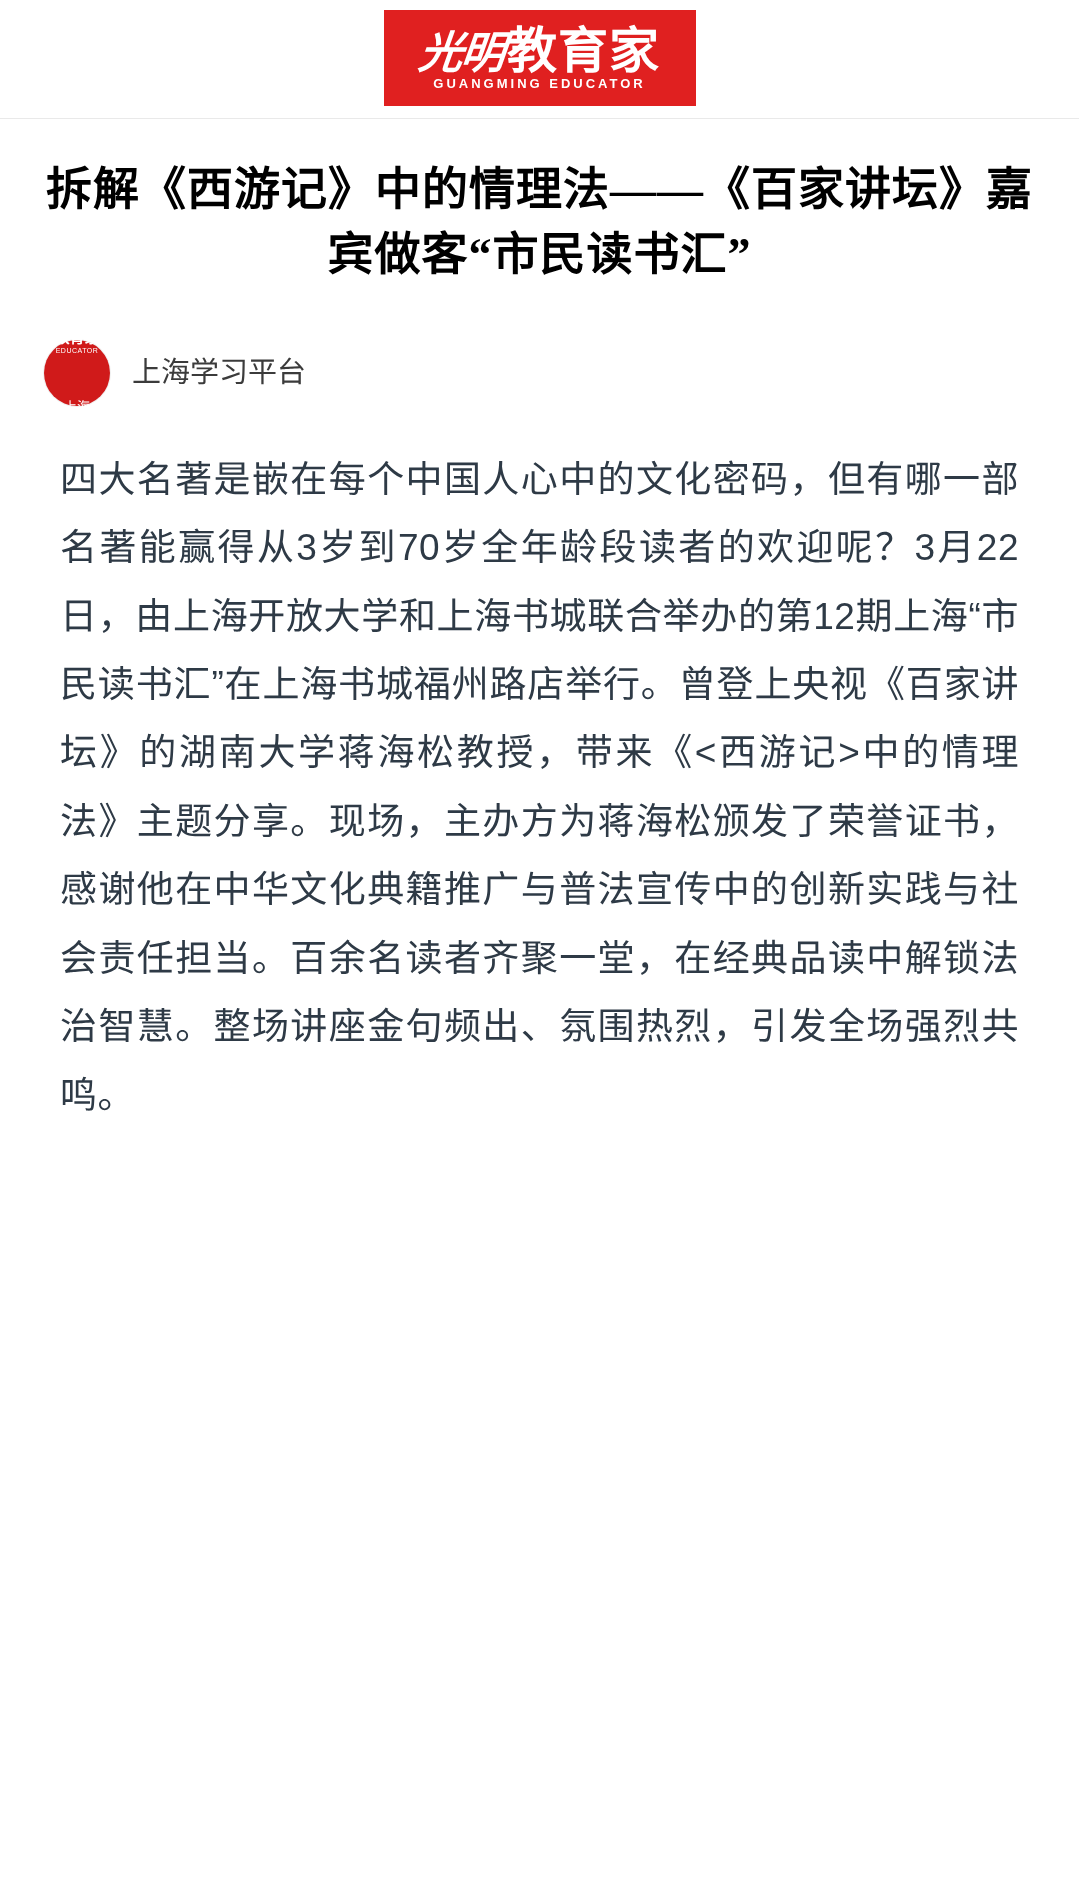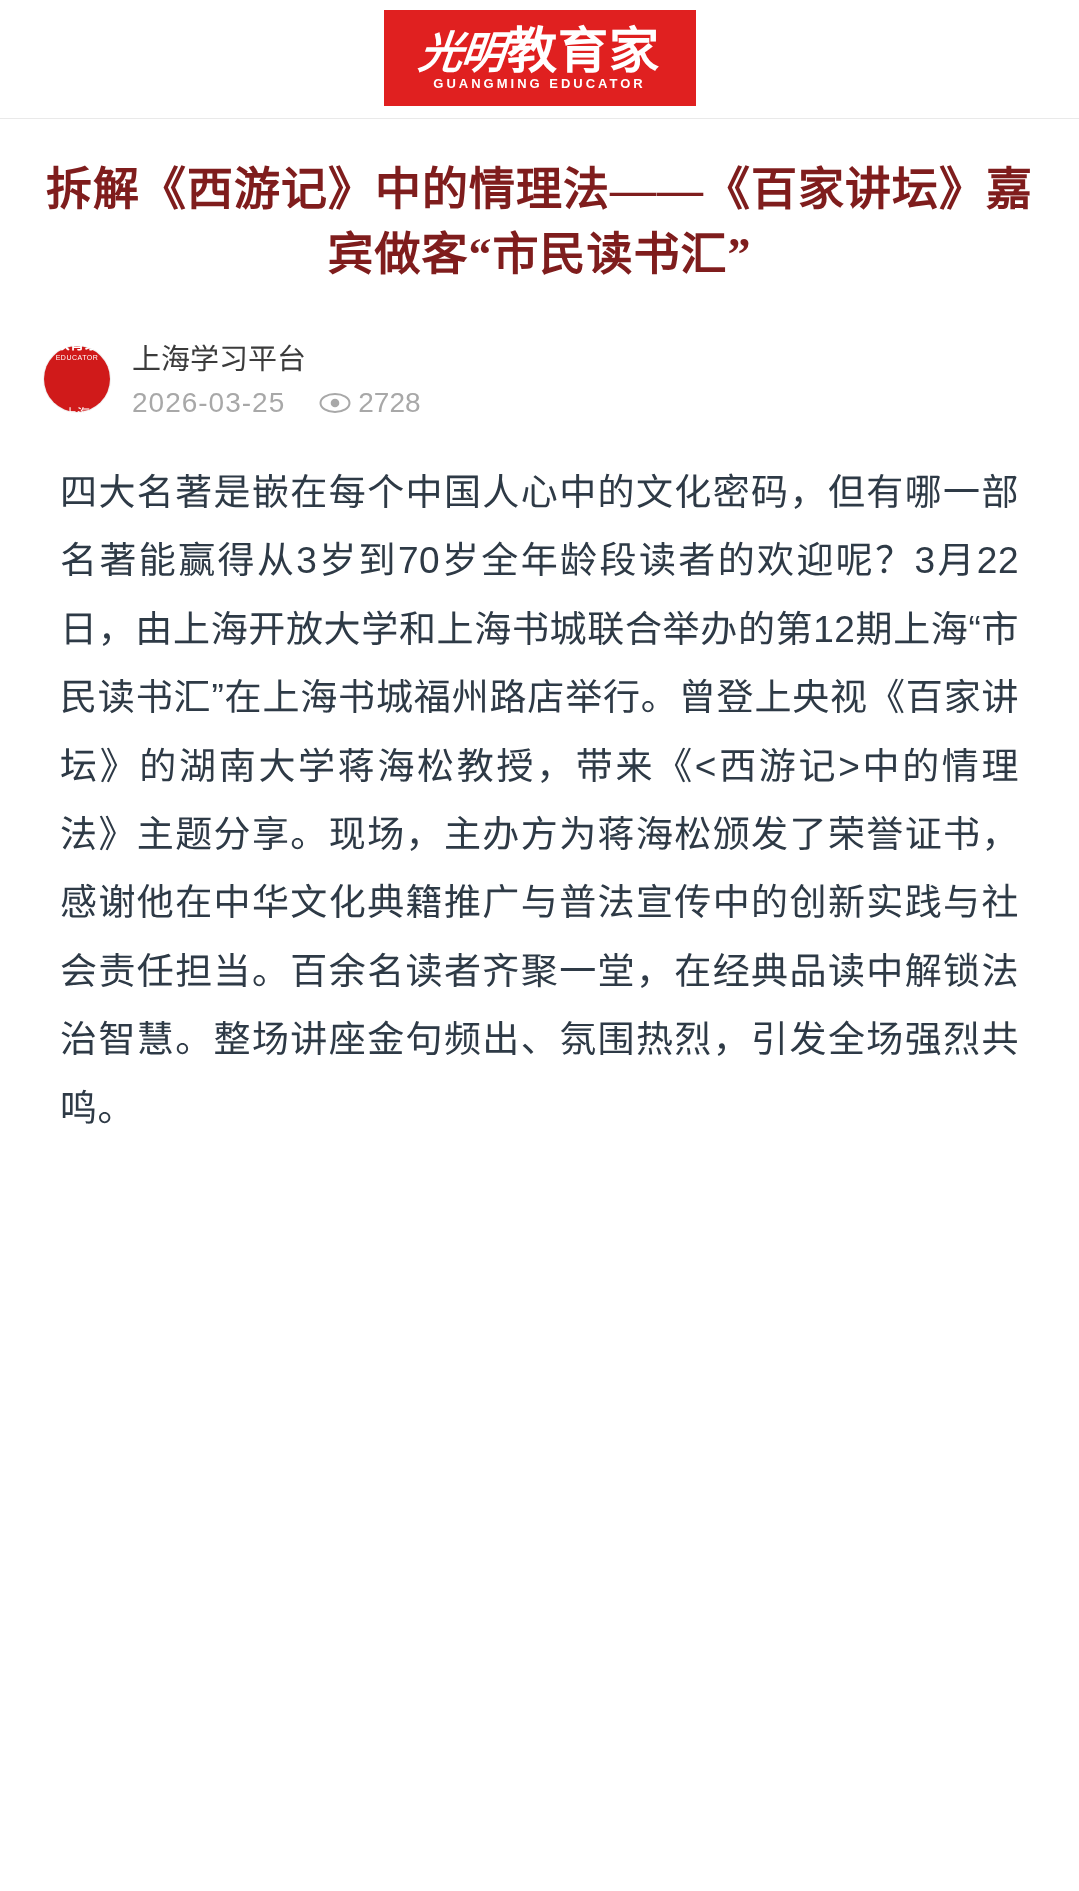--- a/index.html
+++ b/index.html
@@ -69,21 +69,21 @@
   
   .article {
     padding: 0 44px;
     box-sizing: border-box;
   }
   .headline {
     font-family: "Liberation Serif", "DejaVu Serif", serif;
     font-weight: bold;
     font-size: 46px;
     line-height: 1.42;
-    color: #7f1d1d;
+    color: #000000;
     text-align: center;
     margin: 38px 0 8px 0;
     letter-spacing: 1px;
   }
 
   
   .byline {
     display: flex;
     align-items: center;
     margin: 52px 0 0 0;
@@ -117,20 +117,21 @@
     font-family: "Liberation Serif", "DejaVu Serif", serif;
     font-size: 13px;
     line-height: 1.1;
     margin-top: 44px;
   }
   .byline-text {
     margin-left: 22px;
     display: flex;
     flex-direction: column;
     justify-content: center;
+    gap: 32px;
   }
   .source {
     font-size: 29px;
     color: #3b3b3b;
     line-height: 1.35;
   }
   .meta-row {
     display: flex;
     align-items: center;
     margin-top: 8px;
@@ -182,32 +183,20 @@
   <h1 class="headline">拆解《西游记》中的情理法——《百家讲坛》嘉宾做客“市民读书汇”</h1>
 
   <div class="byline">
     <div class="avatar">
       <span class="avatar-l1">教育家</span>
       <span class="avatar-l2">EDUCATOR</span>
       <span class="avatar-l3">上海</span>
     </div>
     <div class="byline-text">
       <div class="source">上海学习平台</div>
-      <div class="meta-row">
-        <span class="date">2026-03-25</span>
-        <span class="views">
-          <span class="eye-icon">
-            <svg width="32" height="22" viewBox="0 0 32 22" aria-hidden="true">
-              <ellipse cx="16" cy="11" rx="14.5" ry="9" fill="none" stroke="#a8a8a8" stroke-width="2"></ellipse>
-              <circle cx="16" cy="11" r="4.3" fill="#a8a8a8"></circle>
-            </svg>
-          </span>
-          <span>2728</span>
-        </span>
-      </div>
     </div>
   </div>
 
   <div class="body-text">
     <p style="margin:16px;">四大名著是嵌在每个中国人心中的文化密码，但有哪一部名著能赢得从3岁到70岁全年龄段读者的欢迎呢？3月22日，由上海开放大学和上海书城联合举办的第12期上海“市民读书汇”在上海书城福州路店举行。曾登上央视《百家讲坛》的湖南大学蒋海松教授，带来《&lt;西游记&gt;中的情理法》主题分享。现场，主办方为蒋海松颁发了荣誉证书，感谢他在中华文化典籍推广与普法宣传中的创新实践与社会责任担当。百余名读者齐聚一堂，在经典品读中解锁法治智慧。整场讲座金句频出、氛围热烈，引发全场强烈共鸣。</p>
   </div>
 
 </div>
 
 </body></html>

